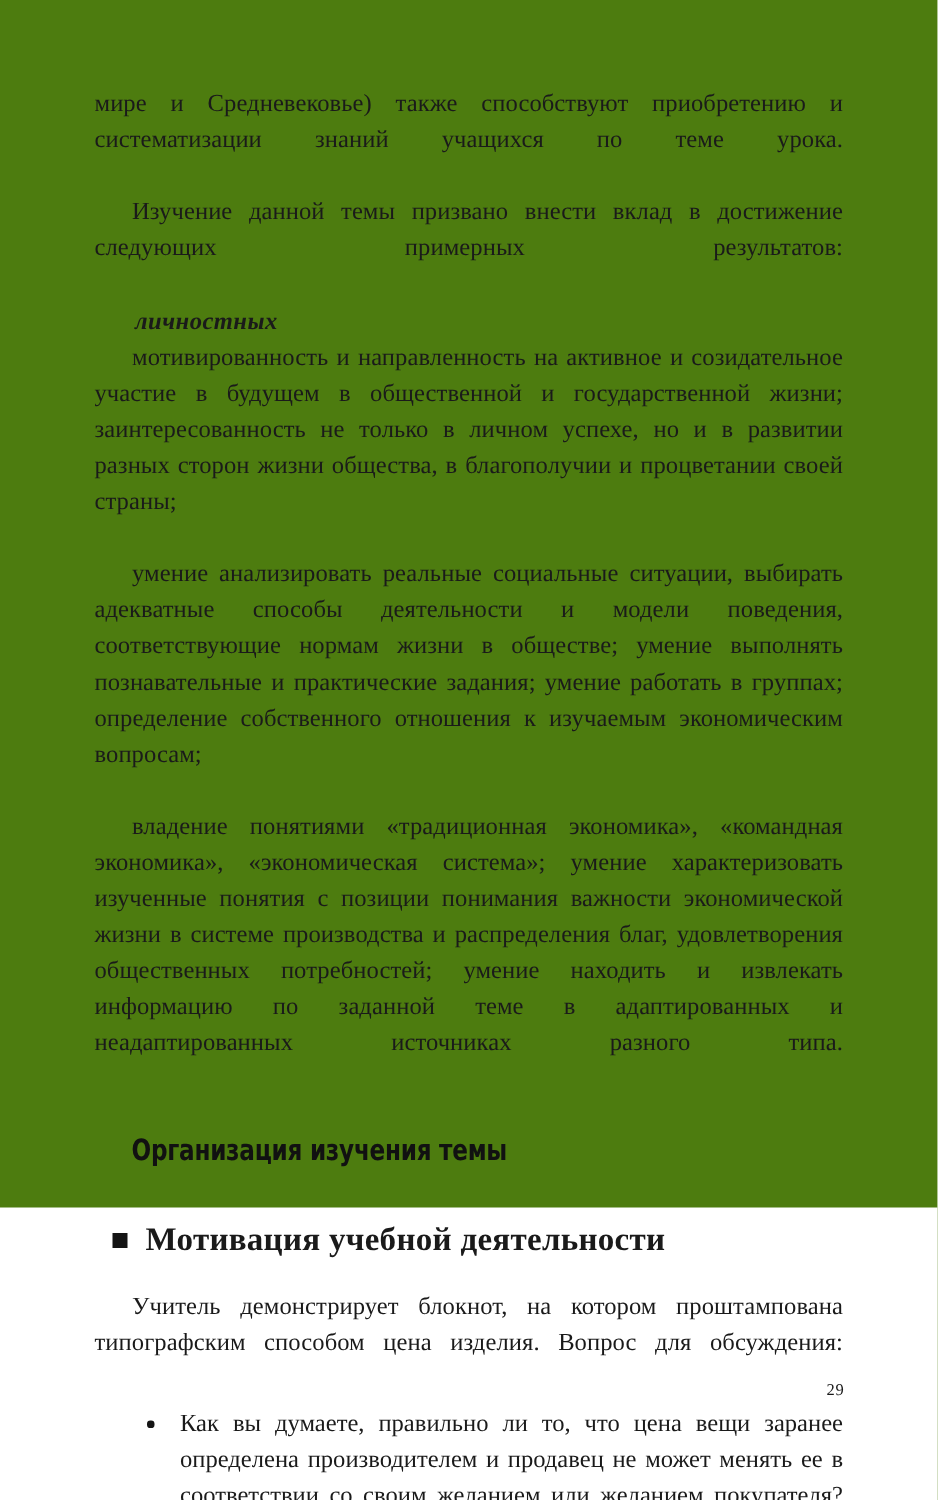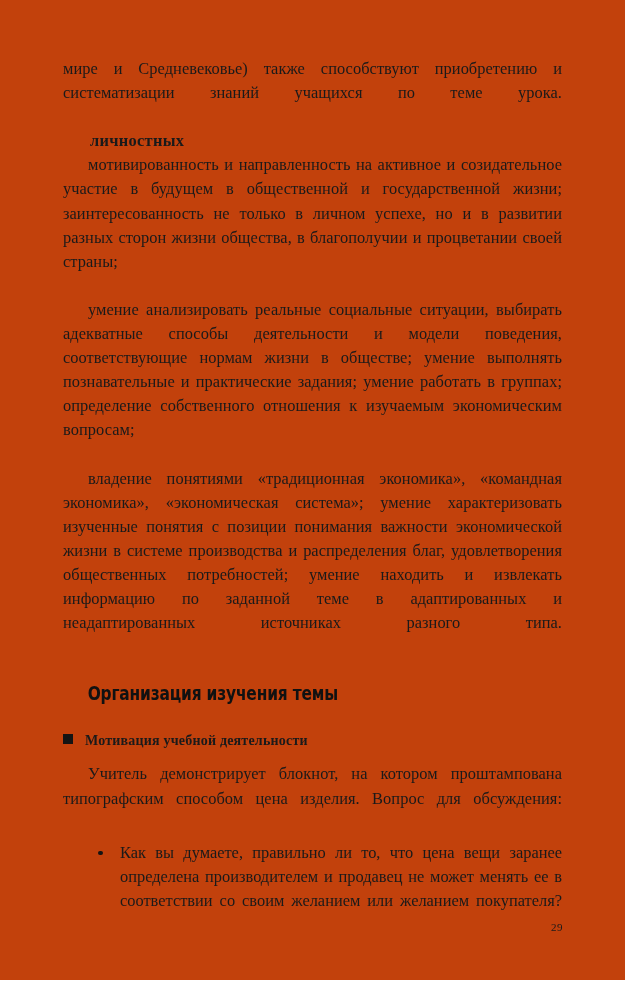--- a/index.html
+++ b/index.html
@@ -14,22 +14,22 @@
     font-family: "Liberation Serif", "DejaVu Serif", serif;
     color: #1a1a1a;
     overflow: hidden;
   }
 
   .page {
     position: absolute;
     left: 0;
     top: 0;
     width: 625px;
-    height: 980px;
-    background: #c2410c;
+    height: 805px;
+    background: #4d7c0f;
   }
 
   .content {
     position: absolute;
     left: 63px;
     top: 57px;
     width: 499px;
   }
 
   
@@ -59,20 +59,21 @@
   p.para {
     
   }
 
   
   .cat-label {
     margin: 0;
     font-size: 16.4px;
     line-height: 24.1px;
     font-weight: bold;
+    font-style: italic;
     text-indent: 27px;
     text-align: left;
     letter-spacing: 0.3px;
   }
 
   
   .section-heading {
     margin: 0;
     padding-left: 28px;
     font-family: "DejaVu Sans Condensed", "Liberation Sans Narrow", "Liberation Sans", sans-serif;
@@ -80,24 +81,24 @@
     line-height: 24px;
     font-weight: bold;
     letter-spacing: -0.2px;
     transform: scaleX(0.88);
     transform-origin: left center;
     color: #111111;
   }
 
   
   .sub-heading {
-    margin: 0;
+    margin: 12px;
     display: flex;
     align-items: baseline;
-    font-size: 14px;
+    font-size: 22px;
     line-height: 24.1px;
   }
   .sq-bullet {
     display: inline-block;
     width: 10px;
     height: 10px;
     background: #141414;
     margin-right: 12px;
     flex: none;
     position: relative;
@@ -153,20 +154,21 @@
 </style>
 </head>
 <body>
 
 <div class="page">
 
   <div class="content">
 
     <p class="para noindent">мире и Средневековье) также способствуют приобре­тению и систематизации знаний учащихся по теме урока.</p>
 
+    <p class="para indent">Изучение данной темы призвано внести вклад в достижение следующих примерных результатов:</p>
 
     <p class="cat-label">личностных</p>
 
     <p class="para indent">мотивированность и направленность на активное и созидательное участие в будущем в общественной и государственной жизни; заинтересованность не только в личном успехе, но и в развитии разных сто­рон жизни общества, в благополучии и процветании своей страны;</p>
 
 
     <p class="para indent">умение анализировать реальные социальные си­туации, выбирать адекватные способы деятельности и модели поведения, соответствующие нормам жиз­ни в обществе; умение выполнять познавательные и практические задания; умение работать в группах; определение собственного отношения к изучаемым экономическим вопросам;</p>
 
 
     <p class="para indent">владение понятиями «традиционная экономика», «командная экономика», «экономическая система»; умение характеризовать изученные понятия с пози­ции понимания важности экономической жизни в системе производства и распределения благ, удов­летворения общественных потребностей; умение на­ходить и извлекать информацию по заданной теме в адаптированных и неадаптированных источниках разного типа.</p>

